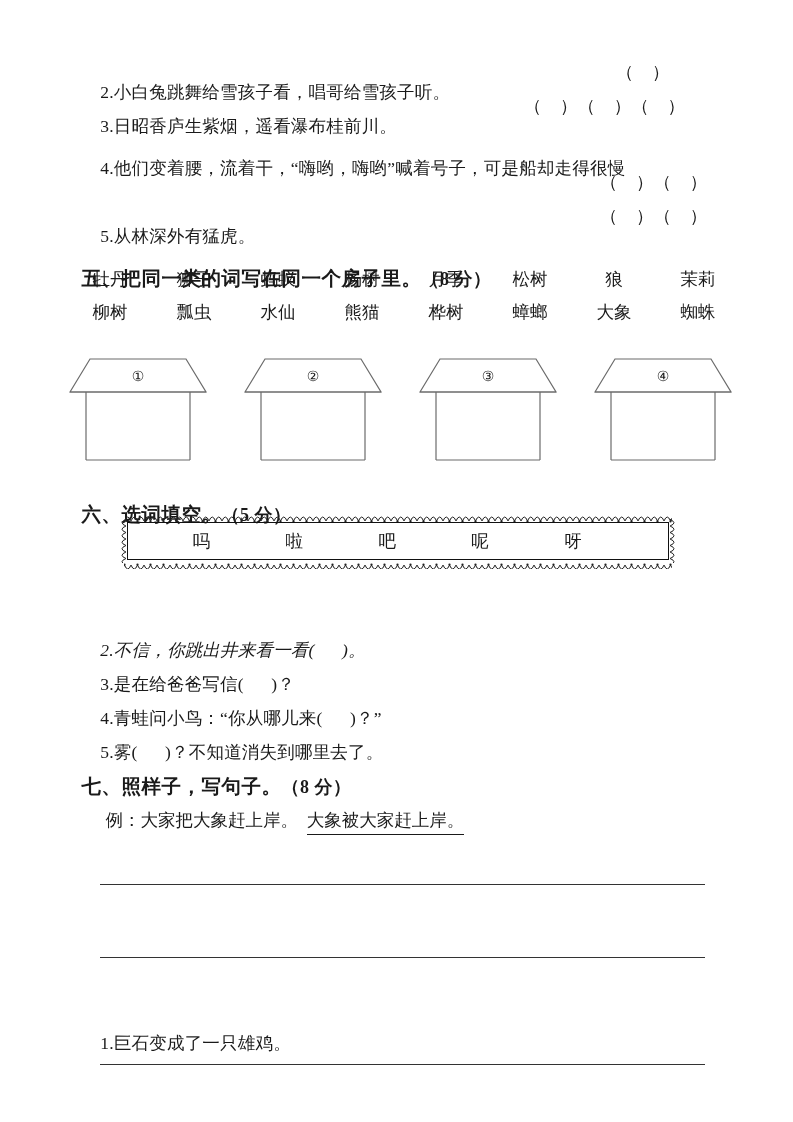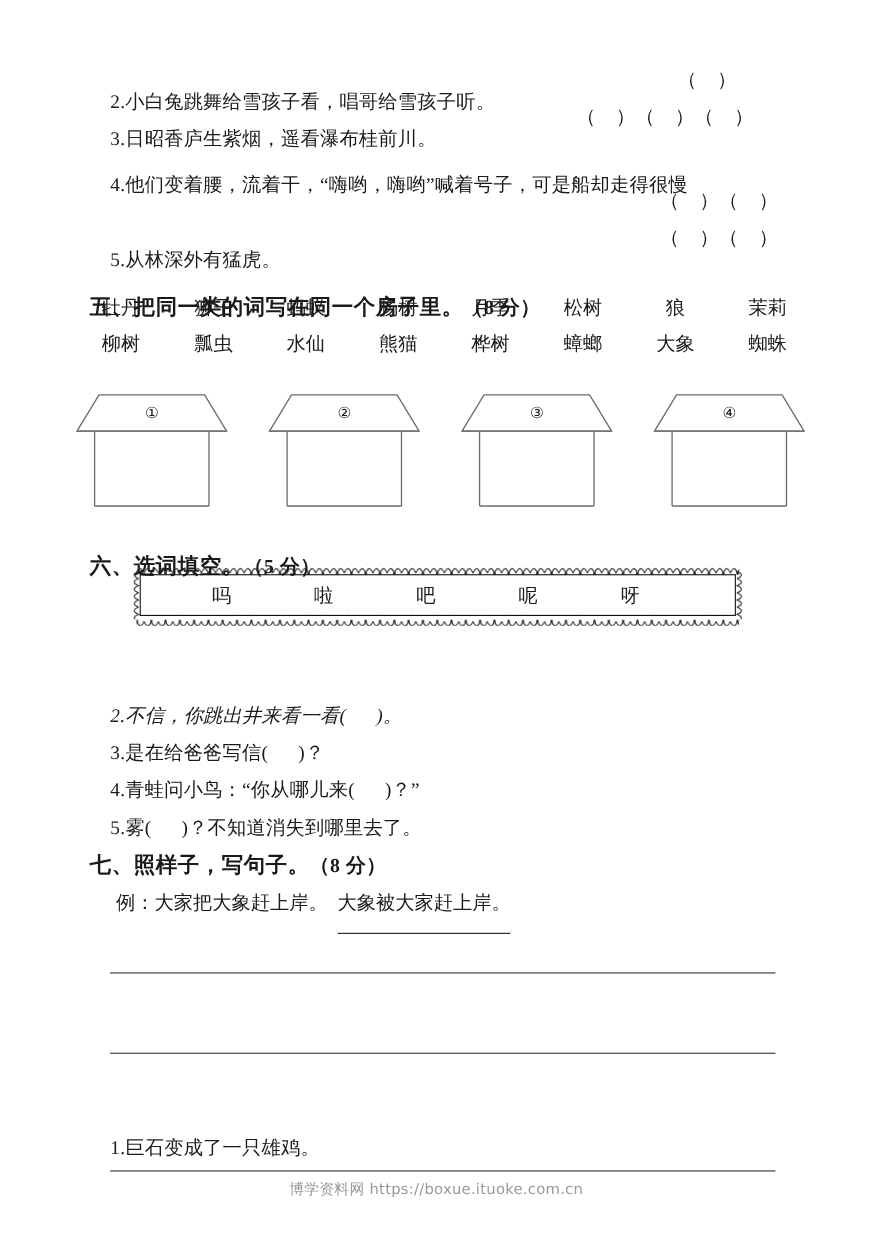--- a/index.html
+++ b/index.html
@@ -101,21 +101,21 @@
   
   .example {
     position: absolute;
     font-size: 17.5px;
     line-height: 20px;
     white-space: pre;
     font-family: "Liberation Serif", "DejaVu Serif", serif;
   }
   .example .ex-answer {
     border-bottom: 1.3px solid #1a1a1a;
-    padding-bottom: 18px;
+    padding-bottom: 4px;
   }
   .answer-line {
     position: absolute;
     border-top: 1.6px solid #333;
     height: 0;
   }
 
   
   .footer {
     position: absolute;
@@ -282,15 +282,14 @@
   <div class="answer-line" style="left:100px; top:884px; width:605px;"></div>
 
   <div class="answer-line" style="left:100px; top:957px; width:605px;"></div>
 
 
   <div class="qline" style="left:82px; top:1013px;">
     <span>1.</span><span>巨石变成了一只雄鸡。</span>
   </div>
   <div class="answer-line" style="left:100px; top:1064px; width:605px;"></div>
 
-  <div class="footer" style="top:1072px;">博学资料网 https://boxue.ituoke.com.cn</div>
 
 </div>
 
 </body></html>

